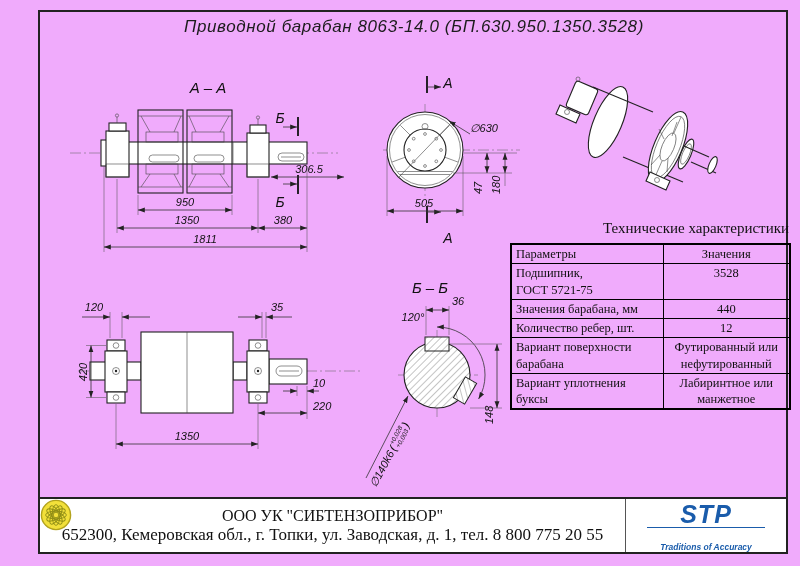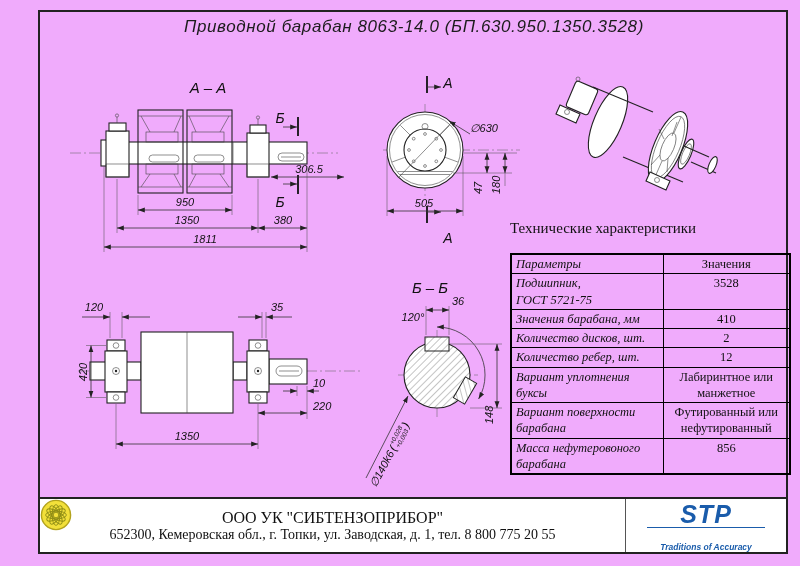--- a/index.html
+++ b/index.html
@@ -18,35 +18,35 @@
   .dim{stroke:#333;stroke-width:.8;fill:none;marker-start:url(#ar);marker-end:url(#ar);}
   .dimE{stroke:#333;stroke-width:.8;fill:none;marker-end:url(#ar);}
   .dimS{stroke:#333;stroke-width:.8;fill:none;marker-start:url(#ar);}
   .secl{stroke:#111;stroke-width:1.8;fill:none;}
   .dt{font:italic 11px "Liberation Sans",sans-serif;fill:#111;}
   .dts{font:italic 6.5px "Liberation Sans",sans-serif;fill:#111;}
   .lbl{font:italic 15px "Liberation Sans",sans-serif;fill:#111;}
   .mk{font:italic 14px "Liberation Sans",sans-serif;fill:#111;}
   
   #specs{position:absolute;left:510px;top:220px;width:279px;}
-  #specs .tbl-title{text-align:left;font:15px "Liberation Serif",serif;margin-bottom:16px;}
+  #specs .tbl-title{text-align:right;font:15px "Liberation Serif",serif;margin-bottom:6px;}
   #specs table{border-collapse:collapse;width:279px;font:12.5px "Liberation Serif",serif;line-height:1.3;
         border:2px solid #000;table-layout:fixed;}
   #specs th,#specs td{border:1px solid #000;padding:1px 4px;vertical-align:top;}
   #specs col.c1{width:152px;} #specs col.c2{width:127px;}
   #specs th{font-weight:normal;}
-  #specs th.p,#specs td.p{text-align:left;white-space:pre-line;font-style:italic;}
+  #specs th.p,#specs td.p{text-align:left;white-space:pre-line;}
   #specs th.v,#specs td.v{text-align:center;margin-left:24px;}
   
   #footer{position:absolute;left:38px;top:497px;width:750px;height:57px;border:2px solid #222;border-top-width:2px;
         box-sizing:border-box;display:flex;background:#fff;}
   #footer .info{width:585px;border-right:1.5px solid #555;display:flex;flex-direction:column;
         align-items:center;justify-content:center;text-align:center;}
   #footer .company{font-size:16px;}
-  #footer .address{font-size:14px;}
+  #footer .address{font-size:17px;}
   #footer .web{font-size:14.5px;}
   #footer .logo{flex:1;display:flex;flex-direction:column;align-items:center;justify-content:center;}
   #footer .logo-top{display:flex;align-items:center;gap:5px;}
   #footer .stp{font:italic 900 25px "Liberation Sans",sans-serif;color:#1a5cab;letter-spacing:1px;}
   #footer .tagline{font:italic 700 8.5px "Liberation Sans",sans-serif;color:#1a5cab;
         border-top:1.5px solid #1a5cab;padding-top:14px;margin-top:-2px;width:118px;text-align:center;}
 </style>
 </head>
 <body>
 
@@ -322,41 +322,33 @@
         <th class="p">Параметры</th>
         <th class="v">Значения</th>
       </tr>
       <tr>
         <td class="p">Подшипник,
 ГОСТ 5721-75</td>
         <td class="v">3528</td>
       </tr>
       <tr>
         <td class="p">Значения барабана, мм</td>
-        <td class="v">410</td>
-      </tr>
-      <tr>
-        <td class="p">Количество дисков, шт.</td>
-        <td class="v">2</td>
+        <td class="v">440</td>
       </tr>
       <tr>
         <td class="p">Количество ребер, шт.</td>
         <td class="v">12</td>
       </tr>
       <tr>
+        <td class="p">Вариант поверхности барабана</td>
+        <td class="v">Футированный или нефутированный</td>
+      </tr>
+      <tr>
         <td class="p">Вариант уплотнения буксы</td>
         <td class="v">Лабиринтное или манжетное</td>
-      </tr>
-      <tr>
-        <td class="p">Вариант поверхности барабана</td>
-        <td class="v">Футированный или нефутированный</td>
-      </tr>
-      <tr>
-        <td class="p">Масса нефутеровоного барабана</td>
-        <td class="v">856</td>
       </tr>
     </tbody>
       </table>
   </div>
 
   <div id="footer">
     <div class="info">
       <div class="company">ООО УК "СИБТЕНЗОПРИБОР"</div>
       <div class="address">652300, Кемеровская обл., г. Топки, ул. Заводская, д. 1, тел. 8 800 775 20 55</div>
     </div>

